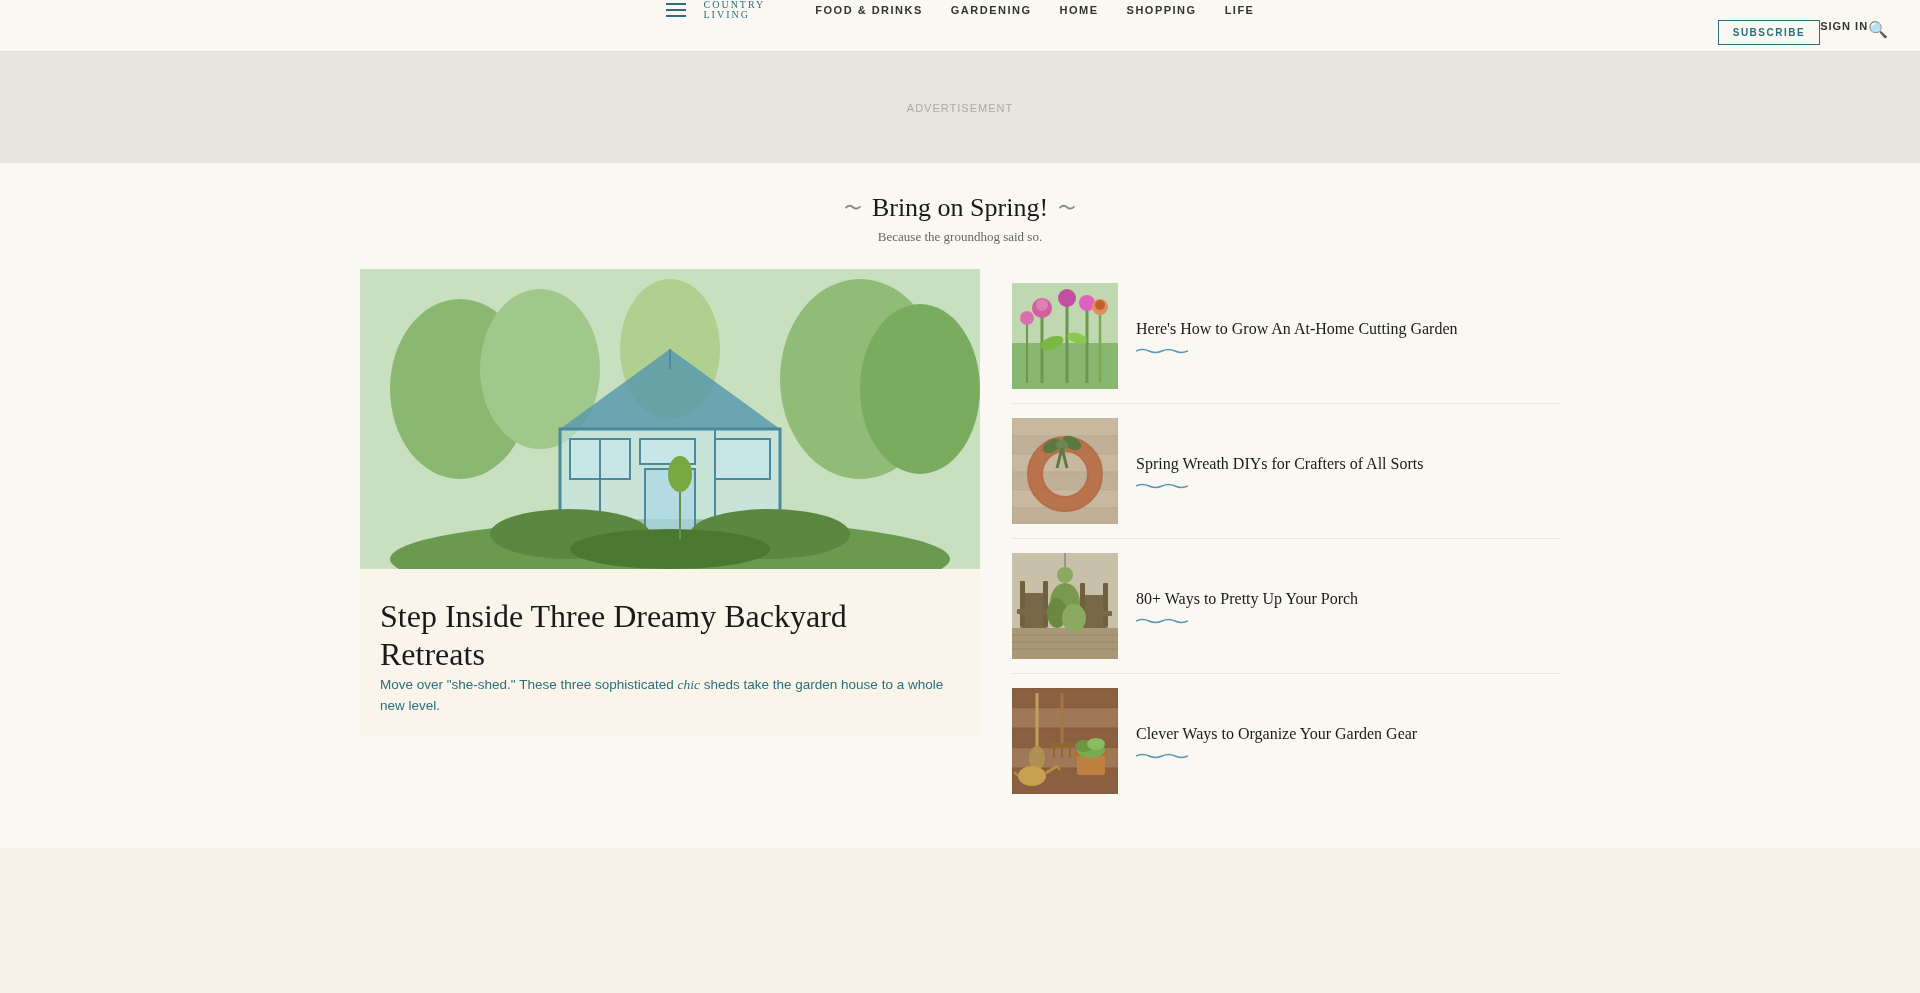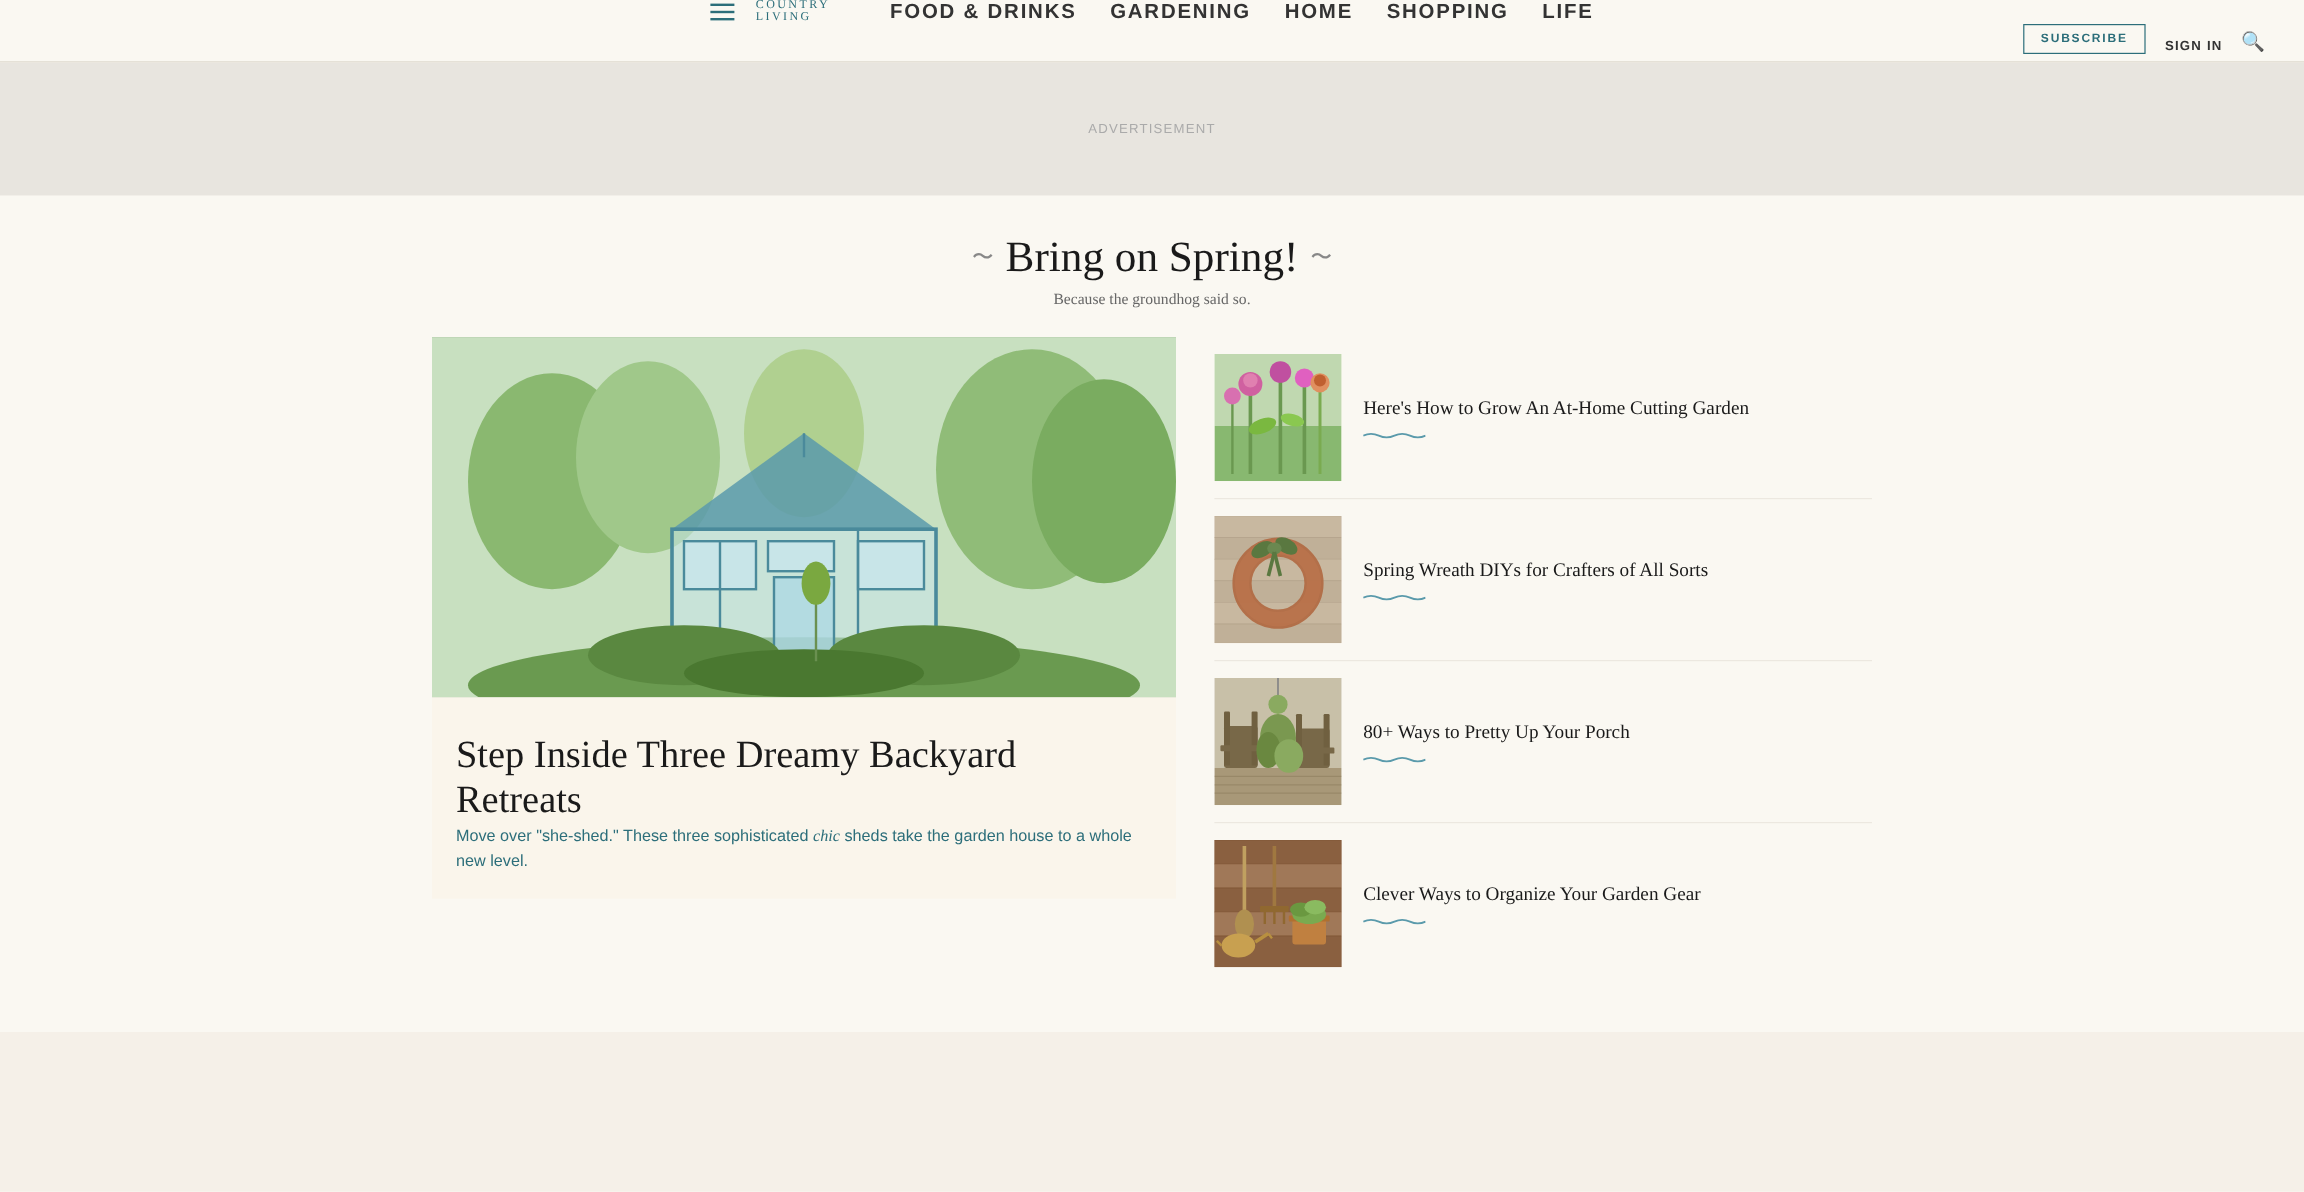--- a/index.html
+++ b/index.html
@@ -15,22 +15,22 @@
       height: 52px;
       position: relative;
       flex-direction: column;
     }
     .nav-left { display: flex; align-items: center; gap: 18px; }
     .hamburger { display: flex; flex-direction: column; gap: 4px; cursor: pointer; }
     .hamburger span { display: block; width: 20px; height: 2px; background: #2c6e7a; }
     .logo { font-family: Georgia, serif; color: #2c6e7a; font-size: 22px; font-weight: bold; letter-spacing: 0.5px; line-height: 1; }
     .logo span { display: block; font-size: 10px; font-weight: normal; letter-spacing: 2px; text-transform: uppercase; }
     .nav-links { display: flex; align-items: center; gap: 28px; margin-left: 32px; }
-    .nav-links a { font-family: Arial, sans-serif; font-size: 17px; font-weight: bold; letter-spacing: 1.5px; text-transform: uppercase; color: #333; text-decoration: none; }
-    .nav-right { display: flex; align-items: flex-end; gap: 16px; margin-left: auto; }
+    .nav-links a { font-family: Arial, sans-serif; font-size: 11px; font-weight: bold; letter-spacing: 1.5px; text-transform: uppercase; color: #333; text-decoration: none; }
+    .nav-right { display: flex; align-items: flex-start; margin-left: auto; }
     .subscribe-btn {
       background: transparent;
       border: 1.5px solid #2c6e7a;
       color: #2c6e7a;
       font-size: 10px;
       font-family: Arial, sans-serif;
       font-weight: bold;
       letter-spacing: 1.5px;
       text-transform: uppercase;
       padding: 6px 14px;
@@ -61,21 +61,21 @@
       margin-bottom: 24px;
     }
     .section-title-wrapper {
       display: flex;
       align-items: center;
       justify-content: center;
       gap: 10px;
     }
     .section-title {
       font-family: Georgia, serif;
-      font-size: 36px;
+      font-size: 26px;
       color: #1a1a1a;
       font-weight: normal;
     }
     .section-deco { font-size: 18px; color: #888; }
     .section-subtitle {
       font-family: Liberation Serif, serif;
       font-size: 13px;
       color: #666;
       margin-top: 6px;
     }

